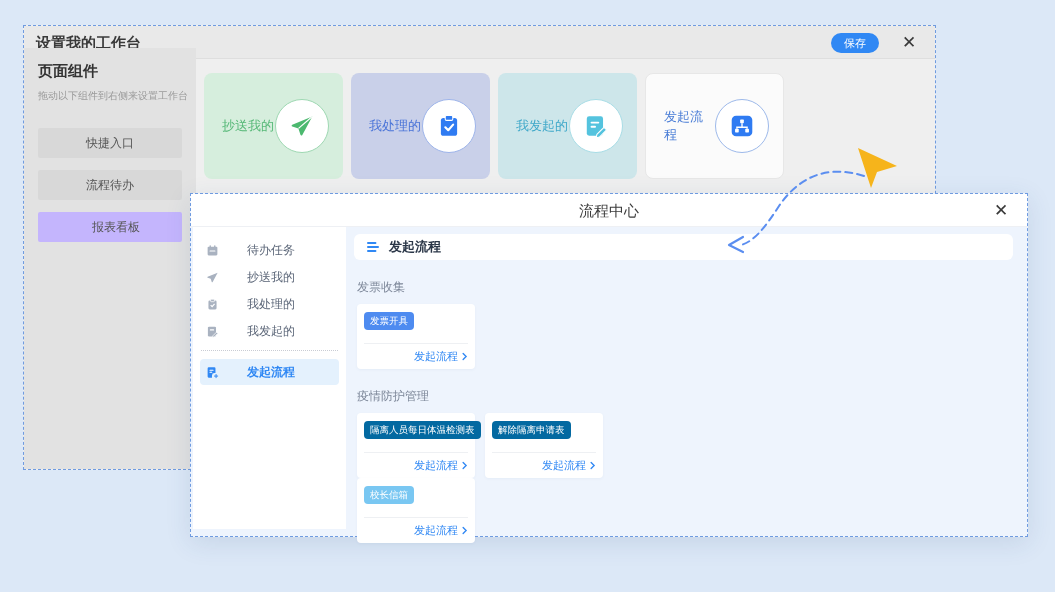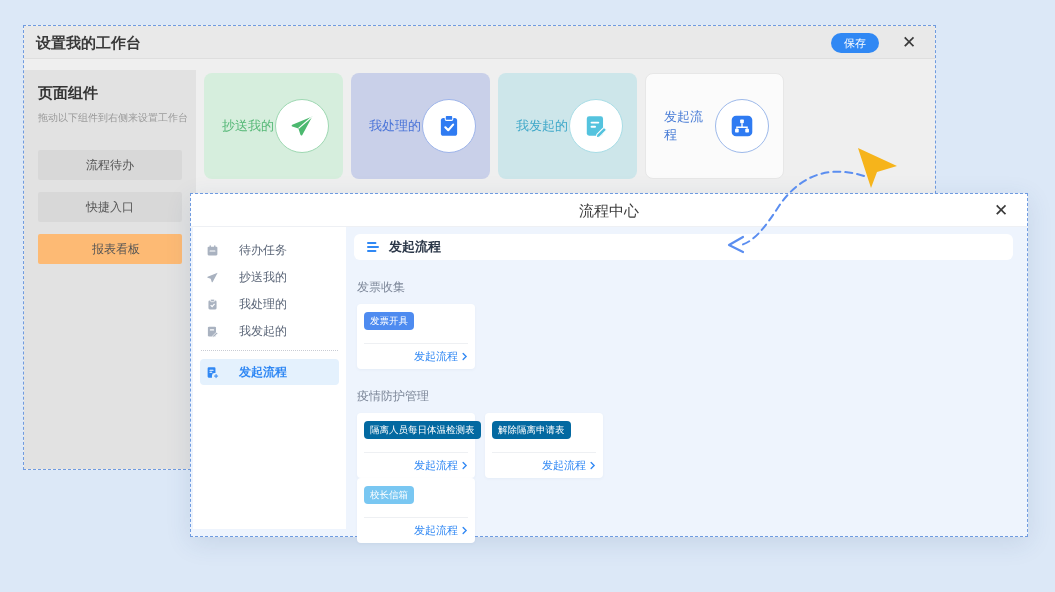--- a/index.html
+++ b/index.html
@@ -29,31 +29,31 @@
     position:absolute; right:56px; top:7px; height:20px; padding:0 13px;
     background:#3088f4; color:#fff; font-size:11px; line-height:20px;
     border:none; border-radius:10px; cursor:pointer; font-family:Liberation Sans, sans-serif;
   }
   .close-x {
     position:absolute; right:12px; top:0; width:28px; height:33px;
     background:none; border:none; font-size:17px; color:#3a3a3a; cursor:pointer;
     line-height:33px; text-align:center; font-family:inherit;
   }
   #win1 .sidebar {
-    position:absolute; left:0; top:44px; bottom:0; width:172px;
+    position:absolute; left:0; top:22px; bottom:0; width:172px;
     background:#e2e2e2; padding:14px 14px 0 14px;
   }
   #win1 .sidebar h2 { font-size:15px; color:#333; margin-bottom:8px; }
   #win1 .sidebar .hint { font-size:10px; color:#9a9a9a; white-space:nowrap; margin-bottom:25px; }
   .widget-btn {
     display:block; width:100%; height:30px; margin-bottom:12px;
     background:#d8d8d8; border:none; border-radius:2px;
     font-size:12px; color:#555; cursor:pointer; font-family:inherit;
   }
-  .widget-btn.alt { background:#fdba74;padding-left:12px; }
+  .widget-btn.alt { background:#c4b5fd;padding-left:12px; }
 
   #win1 .canvas {
     position:absolute; left:172px; top:34px; right:0; bottom:0;
     padding:13px 0 0 8px;
   }
   .cards-row { display:flex; gap:8px; }
   .wb-card {
     width:139px; height:106px; border-radius:8px;
     display:flex; align-items:center; justify-content:space-between;
     padding:0 14px 0 18px; flex-shrink:0;
@@ -87,21 +87,21 @@
   #win2 .titlebar { position:relative; height:33px; background:#fff; border-bottom:1px solid #eef0f4; }
   #win2 .titlebar .title {
     position:absolute; left:0; right:0; top:0; line-height:33px; text-align:center;
     font-size:15px; color:#3a3a3a;
   }
   #win2 .menu-panel {
     position:absolute; left:2px; top:33px; bottom:7px; width:153px;
     background:#fff; padding-top:10px;
   }
   .menu-item {
-    display:flex; align-items:center; gap:20px; height:27px; padding:0 13px;
+    display:flex; align-items:center; gap:28px; height:27px; padding:0 13px;
     font-size:12px; color:#5a6577; cursor:pointer;
   }
   .menu-item svg { width:13px; height:13px; color:#a9b2c0; flex-shrink:0; }
   .menu-divider { border-top:1px dotted #c9ccd4; margin:5px 8px 8px 8px; }
   .menu-item.active {
     margin:0 7px; padding:0 6px; height:26px; border-radius:4px;
     background:#e4f1fd; color:#3088f4; font-weight:bold;
   }
   .menu-item.active svg { color:#3088f4; }
 
@@ -142,22 +142,22 @@
 <div id="win1" class="dashed">
   <div class="titlebar">
     <div class="title">设置我的工作台</div>
     <button class="save-btn">保存</button>
     <button class="close-x">✕</button>
   </div>
 
   <div class="sidebar">
     <h2>页面组件</h2>
     <div class="hint">拖动以下组件到右侧来设置工作台</div>
+    <button class="widget-btn">快捷入口</button>
     <button class="widget-btn">流程待办</button>
-    <button class="widget-btn">快捷入口</button>
     <button class="widget-btn alt">报表看板</button>
   </div>
 
   <div class="canvas">
     <div class="cards-row">
 
 
       <div class="wb-card card-cc">
         <span class="label">抄送我的</span>
         <span class="circle">

